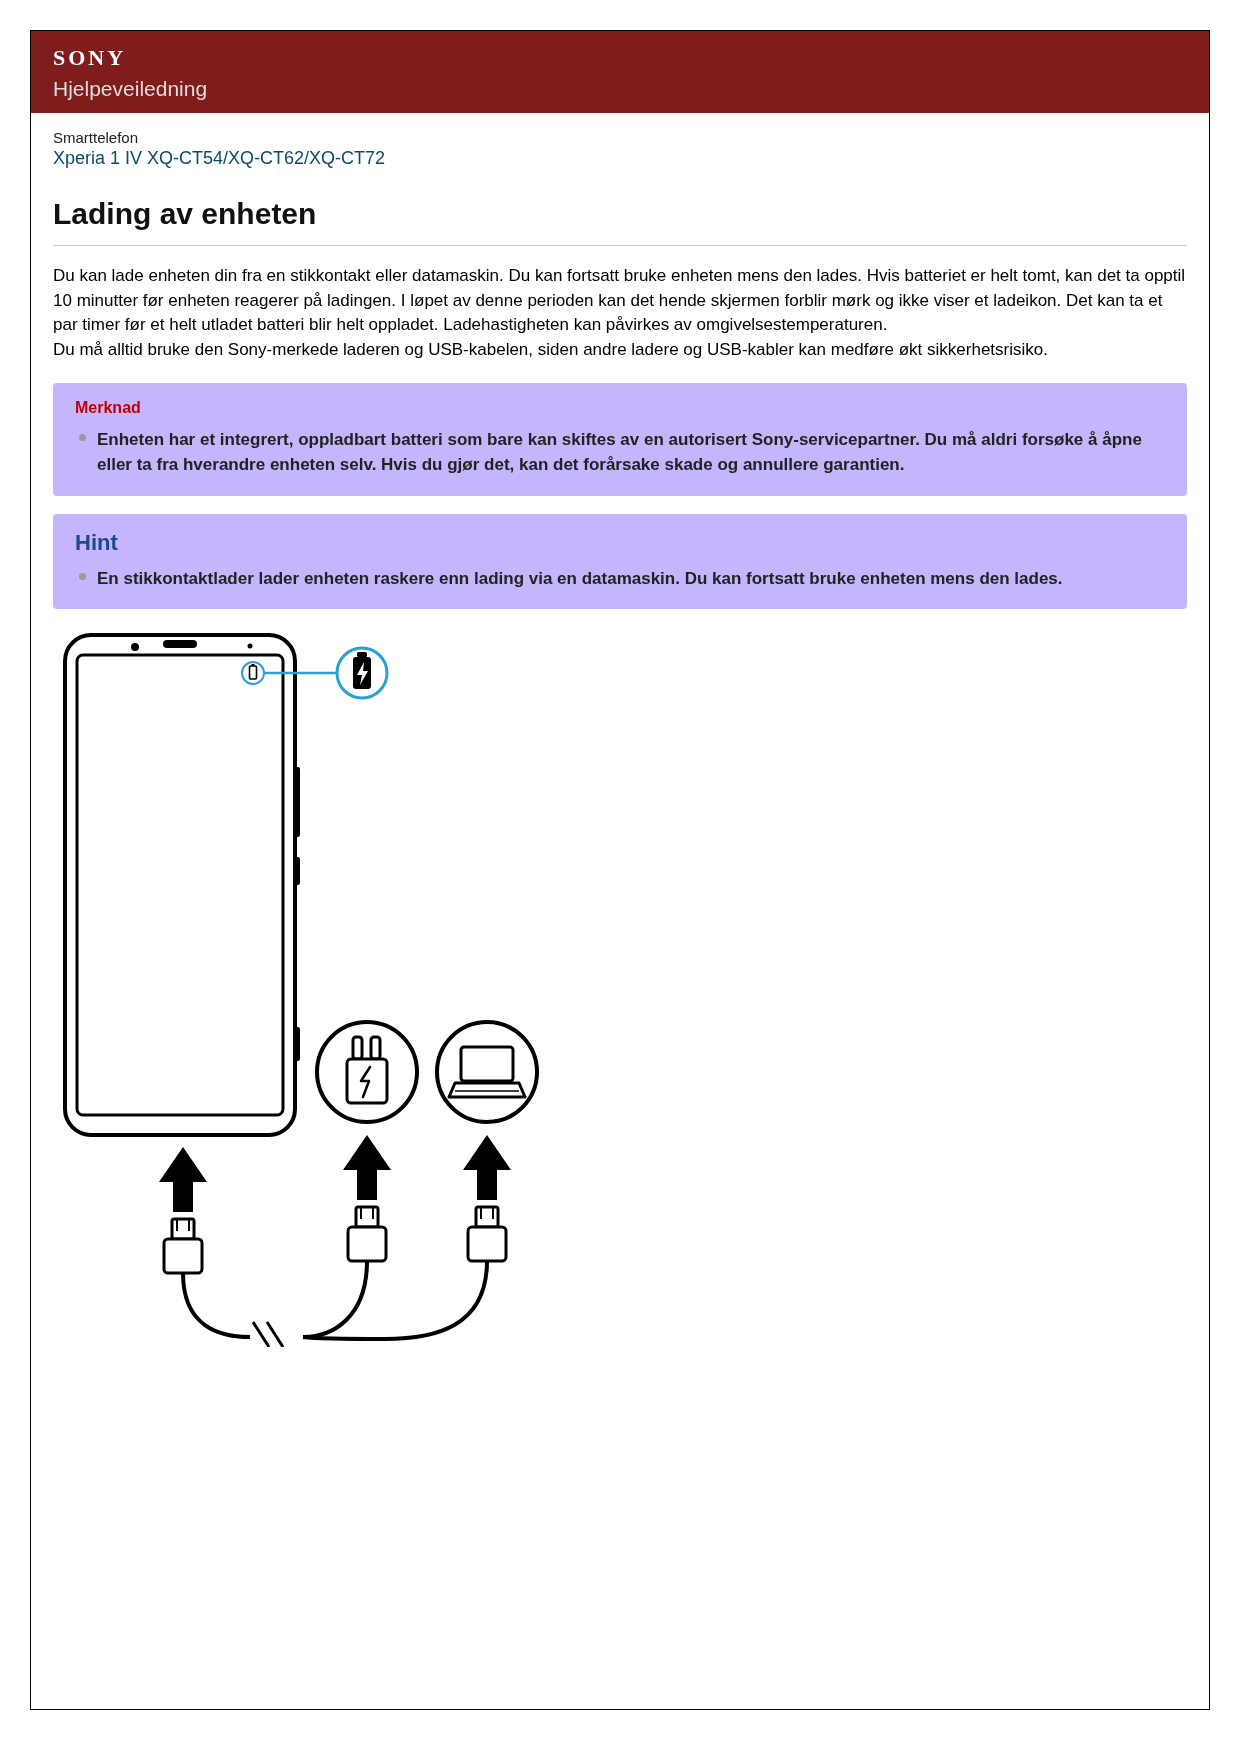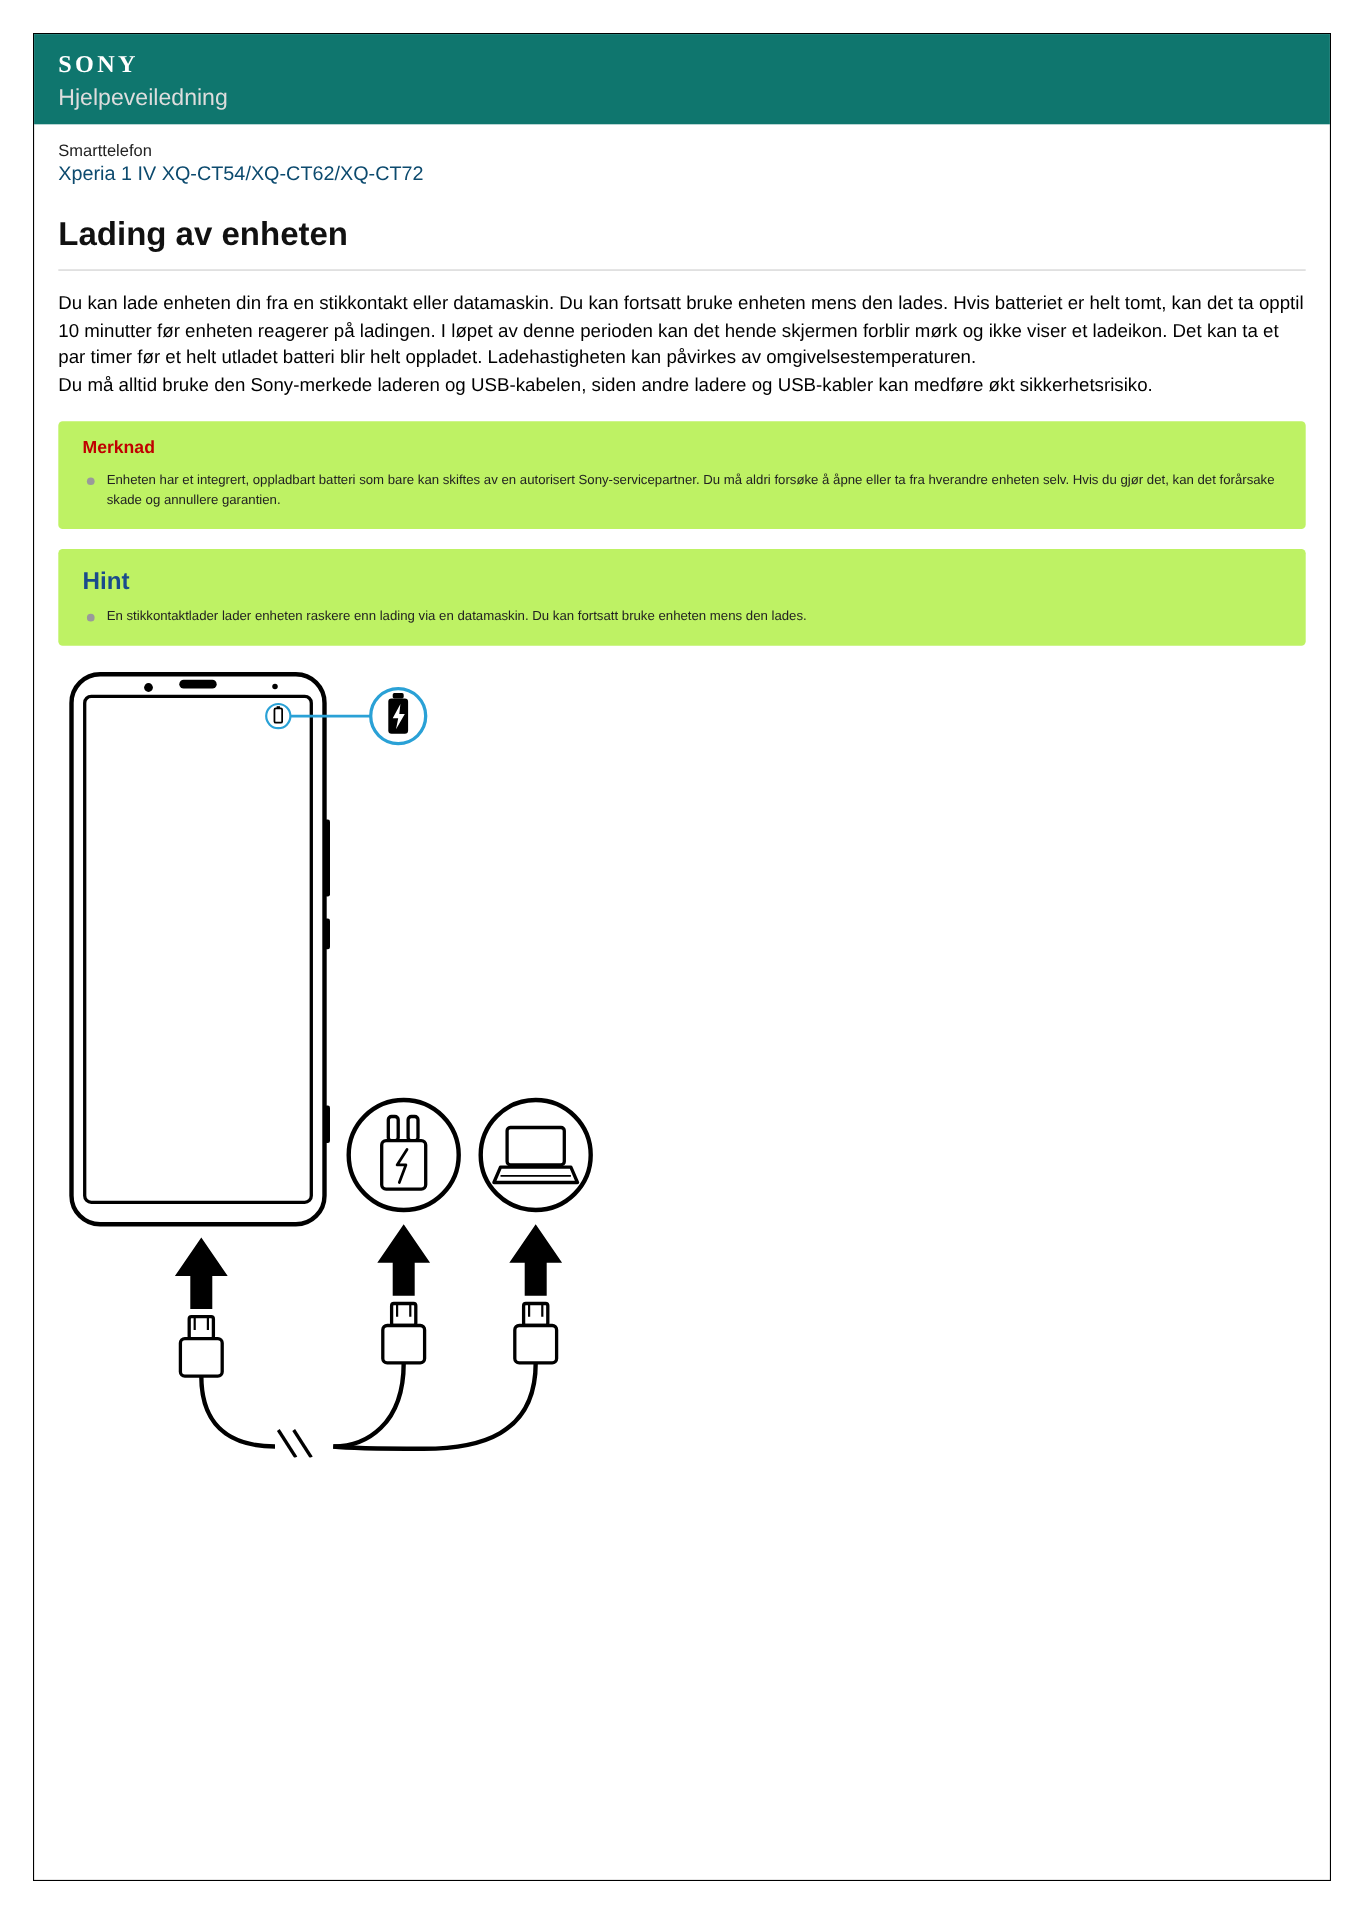--- a/index.html
+++ b/index.html
@@ -11,21 +11,21 @@
       color: #000;
     }
     .page {
       border: 1px solid #000;
       margin: 30px 30px 0 30px;
       min-height: 1680px;
       position: relative;
       padding-bottom: 40px;
     }
     .header-band {
-      background: #0f766e;
+      background: #7f1d1d;
       color: #fff;
       padding: 14px 22px 12px 22px;
     }
     .sony-logo {
       font-family: "Times New Roman", serif;
       font-weight: bold;
       font-size: 22px;
       letter-spacing: 3px;
       margin-bottom: 6px;
     }
@@ -58,21 +58,21 @@
       border-top: 1px solid #ccc;
       margin-bottom: 18px;
     }
     .body-text {
       font-size: 17px;
       line-height: 1.45;
       color: #000000;
       margin-bottom: 20px;
     }
     .callout {
-      background: #bef264;
+      background: #c4b5fd;
       border-radius: 4px;
       padding: 16px 22px 18px 22px;
       margin-bottom: 18px;
     }
     .callout-title-note {
       color: #c00000;
       font-weight: bold;
       font-size: 16px;
       margin-bottom: 10px;
     }
@@ -82,23 +82,24 @@
       font-size: 22px;
       margin-bottom: 10px;
     }
     .callout ul {
       list-style: none;
       padding-left: 4px;
     }
     .callout li {
       position: relative;
       padding-left: 18px;
-      font-size: 12px;
+      font-size: 17px;
       line-height: 1.5;
       color: #222;
+      font-weight: bold;
     }
     .callout li::before {
       content: "";
       position: absolute;
       left: 0;
       top: 7px;
       width: 7px;
       height: 7px;
       background: #9a9a9a;
       border-radius: 50%;

